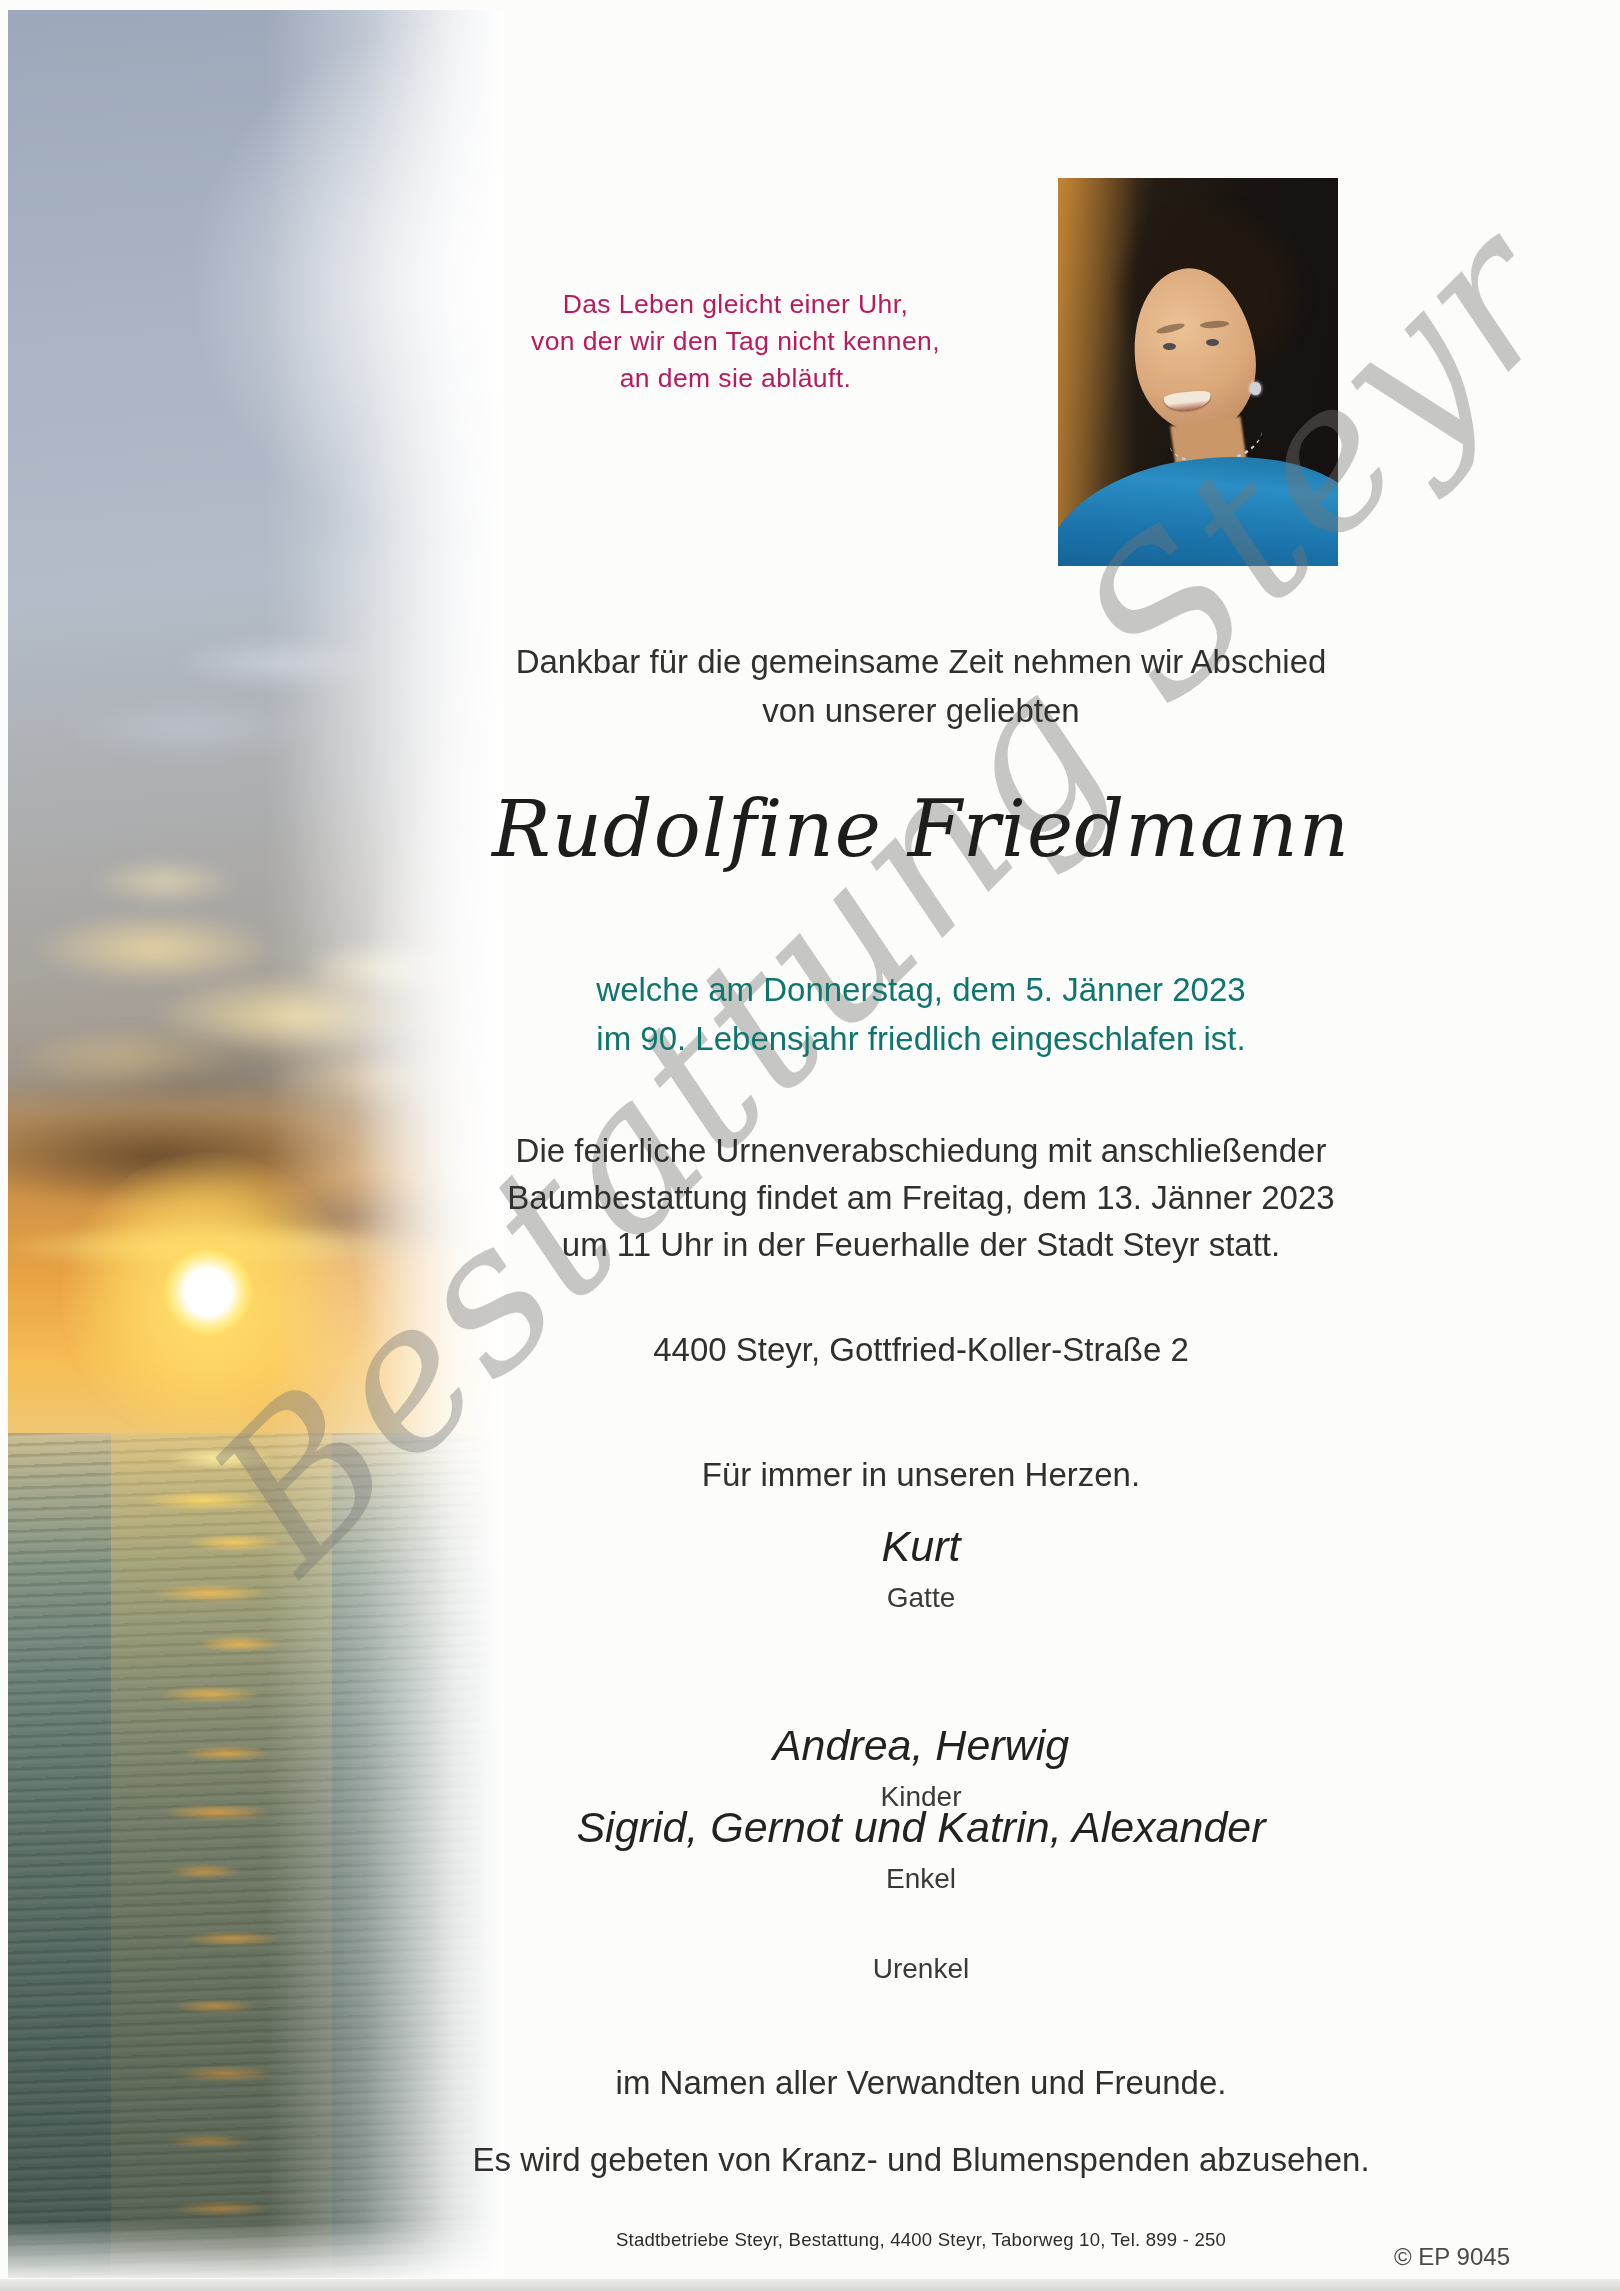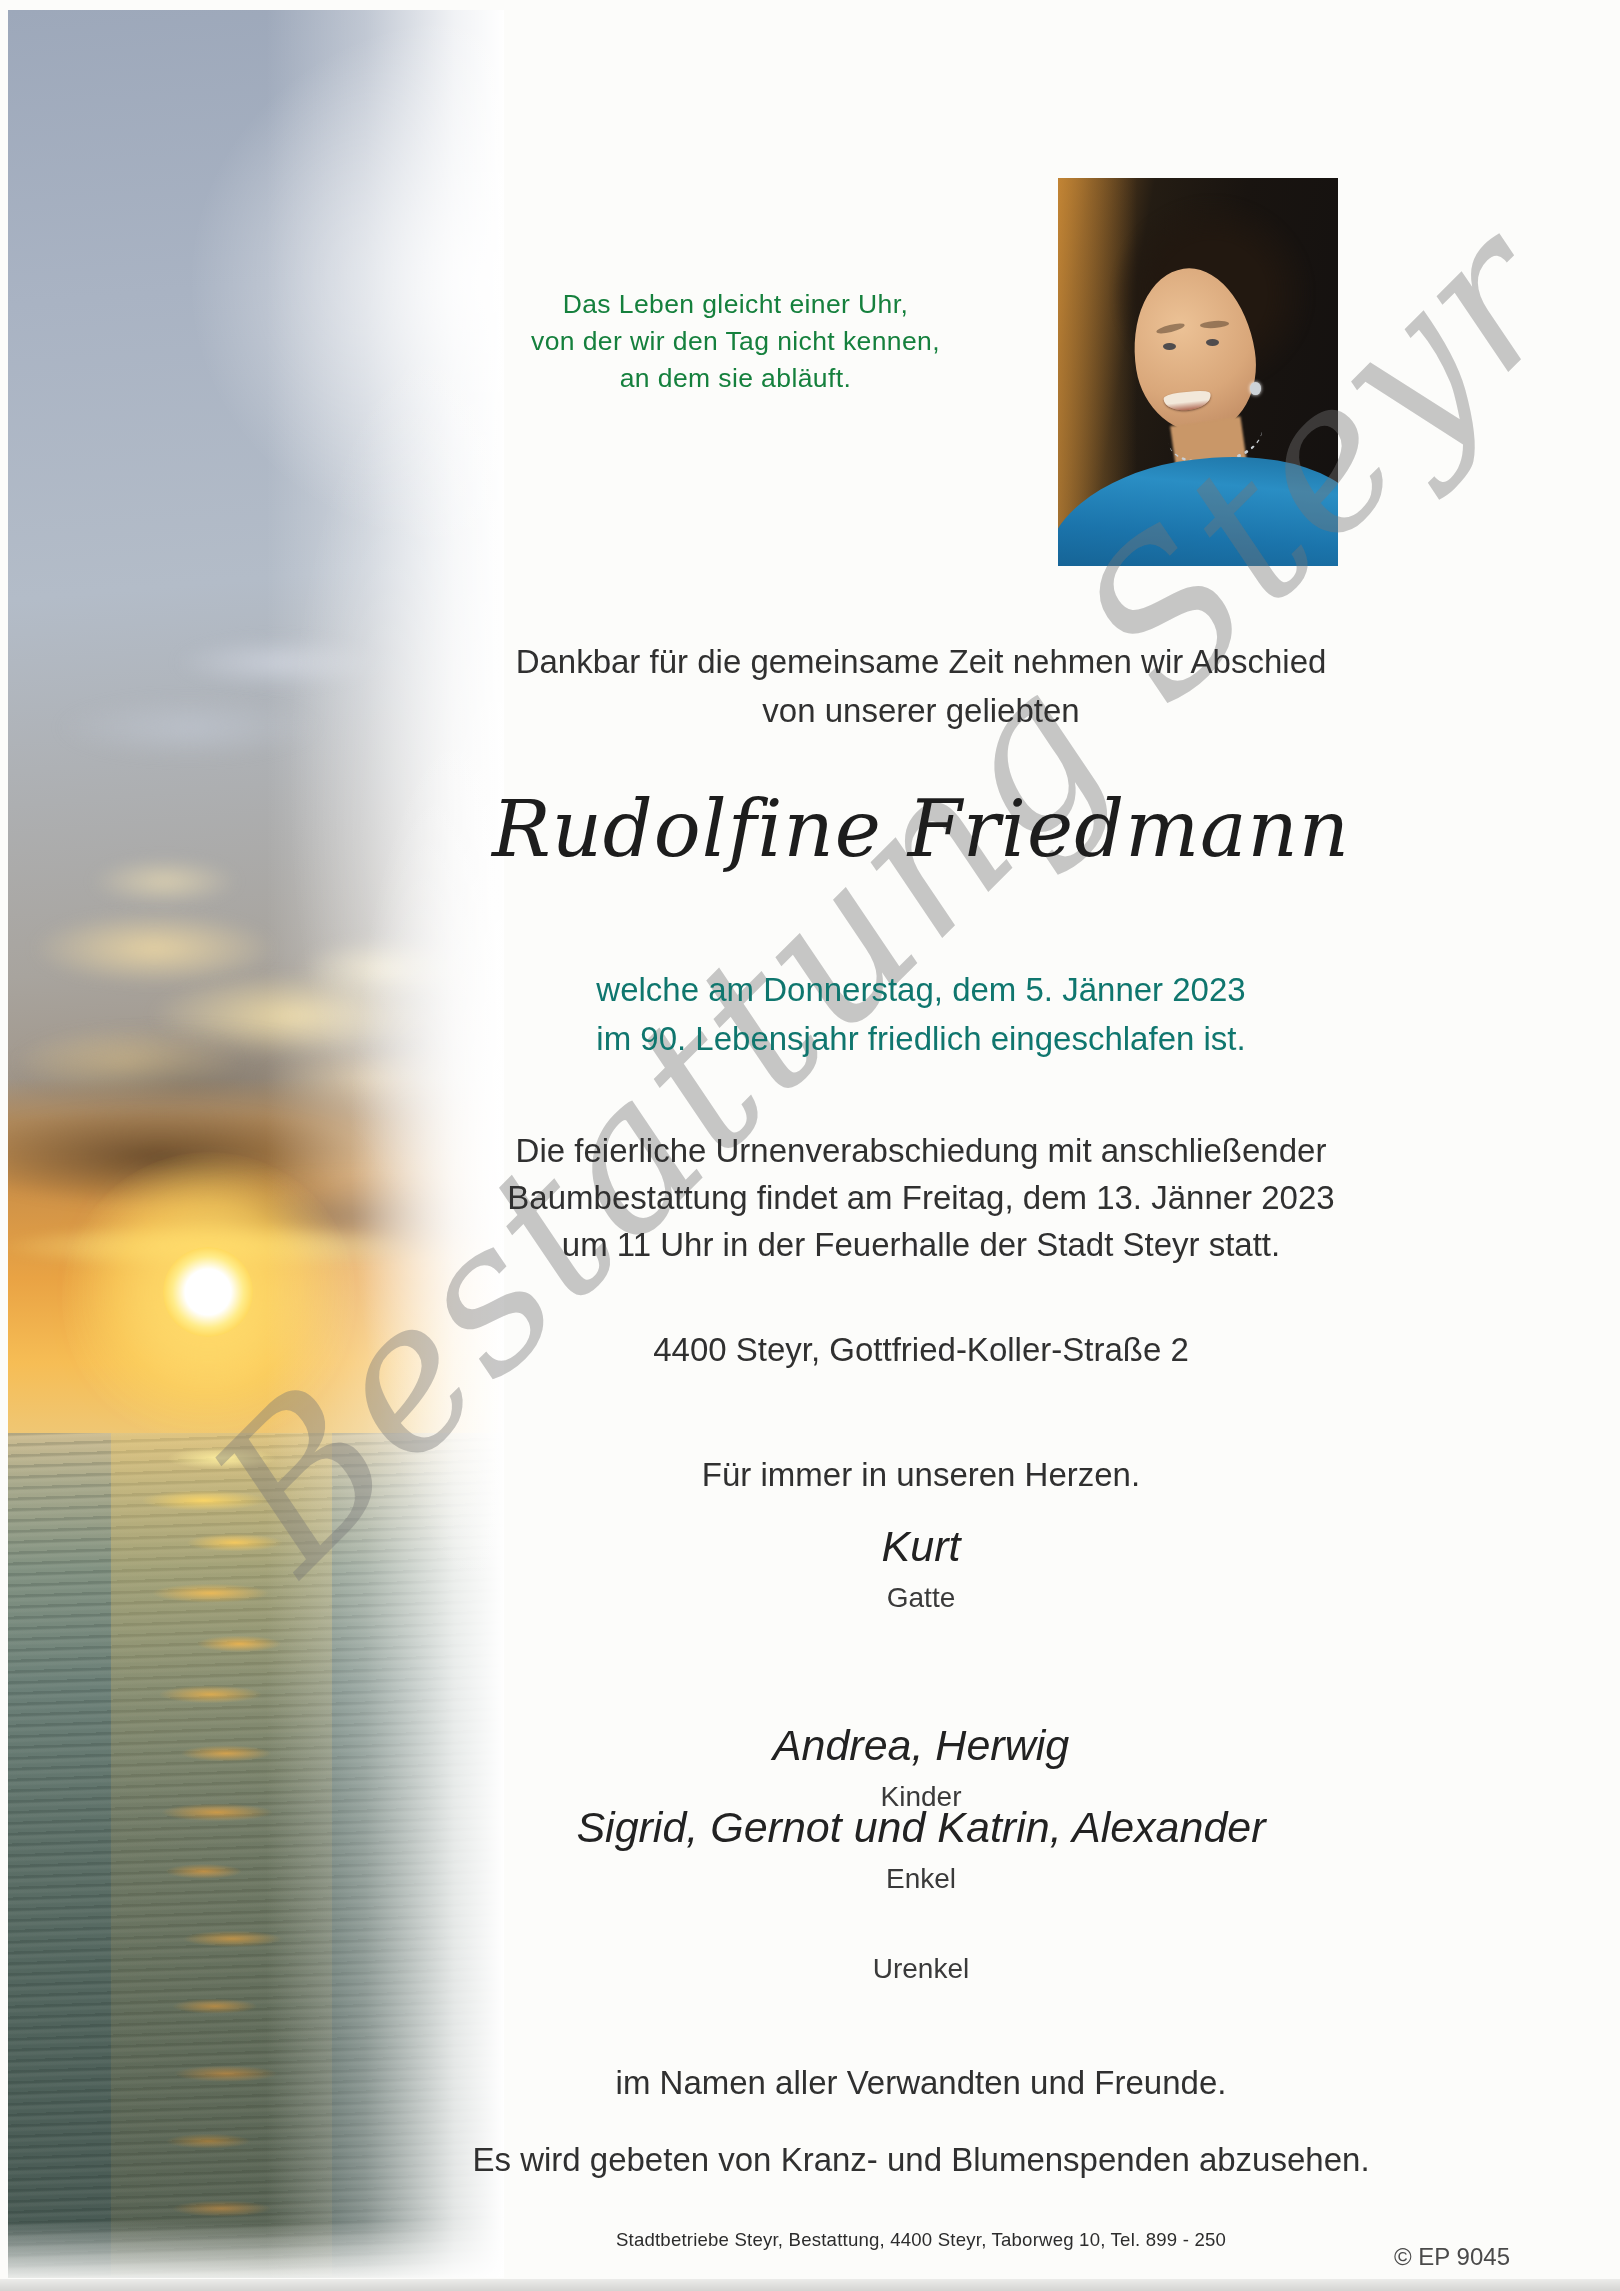--- a/index.html
+++ b/index.html
@@ -85,21 +85,21 @@
     background:linear-gradient(15deg,#0f4f7a,#1b74ab 45%,#2a8ec4 70%,#15608e); }
 
   
   .watermark { position:absolute; left:323px; top:1400px; z-index:3; line-height:1;
     font-family:"DejaVu Serif", serif; font-style:italic; font-size:201px; letter-spacing:3.9px;
     color:rgba(118,118,118,.40); white-space:nowrap;
     transform:rotate(-45deg); transform-origin:left bottom; pointer-events:none; }
 
   
   .tb { position:absolute; left:421px; width:1000px; text-align:center; z-index:4; }
-  .quote { left:412px; width:647px; top:286px; font-size:26.5px; line-height:37px; color:#15803d; letter-spacing:0.4px; }
+  .quote { left:412px; width:647px; top:286px; font-size:26.5px; line-height:37px; color:#be185d; letter-spacing:0.4px; }
   .intro { top:637px; font-size:33px; line-height:49px; color:#303030; }
   .name  { top:784px; font-family:"DejaVu Serif", serif; font-style:italic; font-size:78px; color:#1d1d1d; letter-spacing:1px; }
   .notice{ top:965px; font-size:33px; line-height:49px; color:#0f766e; }
   .cerem { top:1127px; font-size:33px; line-height:47px; color:#303030; }
   .addr  { top:1331px; font-size:33px; color:#303030; }
   .farew { top:1456px; font-size:33px; color:#303030; }
   .fam-names { font-family:Liberation Sans, sans-serif; font-style:italic; font-size:43px; color:#222; line-height:51px; }
   .fam-rel { font-size:28px; color:#3a3a3a; margin-top:8.8px; line-height:33px; }
   .f1 { top:1521px; } .f2 { top:1720px; } .f3 { top:1802px; } .f4 { top:1943px; }
   .closing { top:2064px; font-size:33px; color:#303030; }

